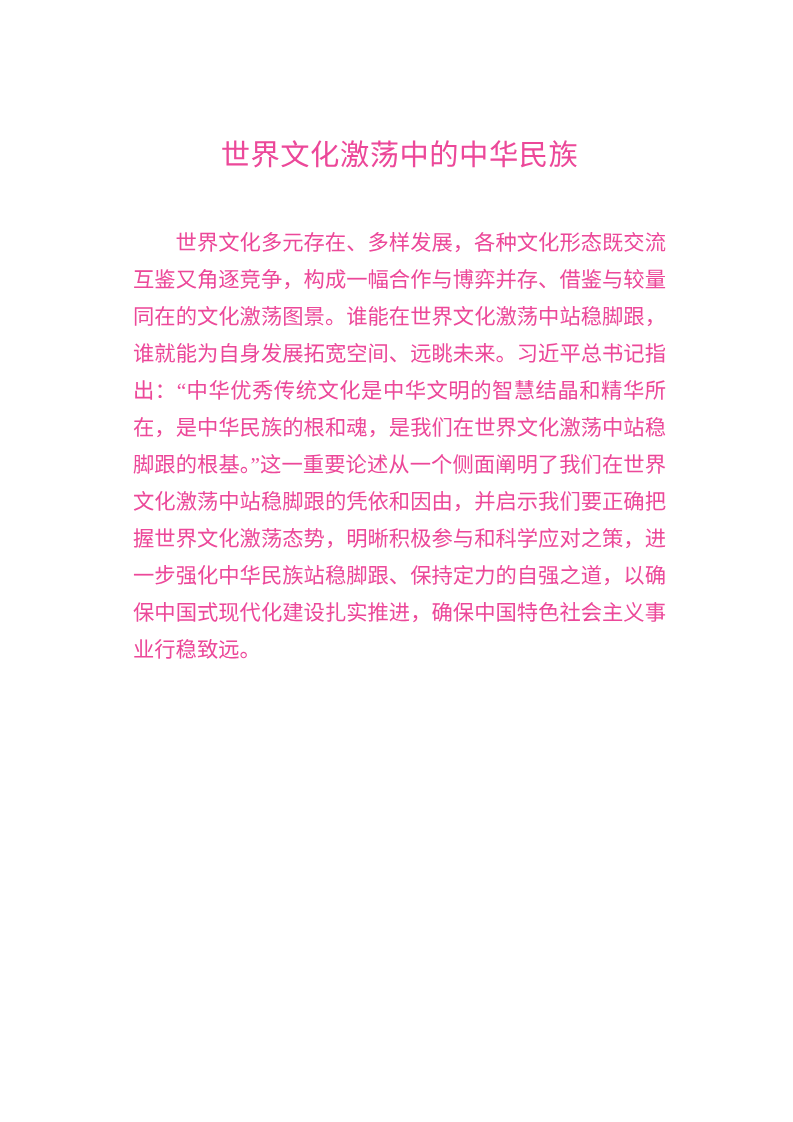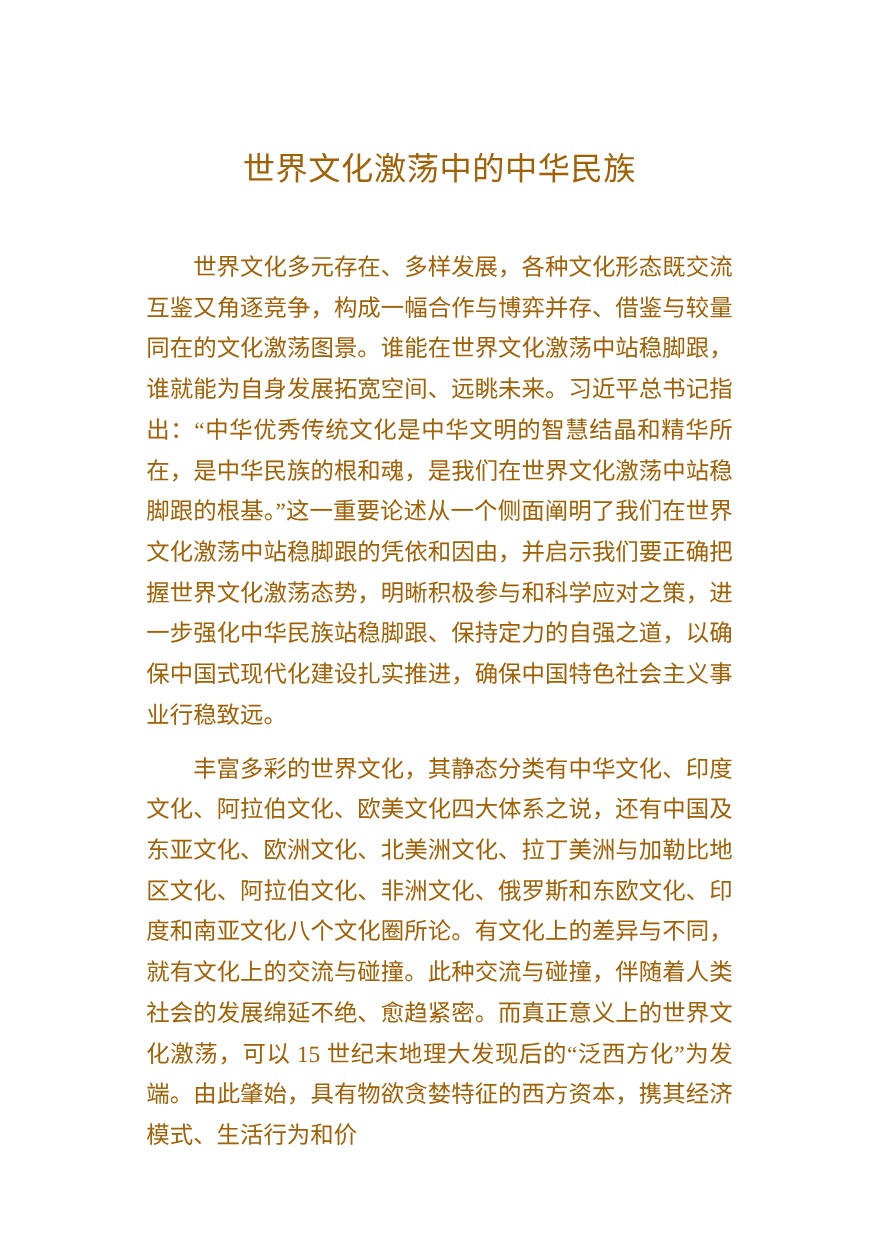--- a/index.html
+++ b/index.html
@@ -7,21 +7,21 @@
     margin: 0;
     padding: 0;
     background: #ffffff;
   }
   .page {
     position: relative;
     width: 793px;
     height: 1122px;
     background: #ffffff;
     overflow: hidden;
-    color: #a16207;
+    color: #ec4899;
   }
   .content {
     position: absolute;
     left: 121px;
     top: 0;
     width: 557px;
     padding-top: 134px;
     box-sizing: content-box;
   }
   .doc-title {
@@ -58,15 +58,14 @@
     white-space: nowrap;
   }
 </style>
 </head>
 <body>
 
 <div class="page">
   <div class="content">
     <h1 class="doc-title">世界文化激荡中的中华民族</h1>
     <p class="body-para para-intro">世界文化多元存在、多样发展，各种文化形态既交流互鉴又角逐竞争，构成一幅合作与博弈并存、借鉴与较量同在的文化激荡图景。谁能在世界文化激荡中站稳脚跟，谁就能为自身发展拓宽空间、远眺未来。习近平总书记指出：“中华优秀传统文化是中华文明的智慧结晶和精华所在，是中华民族的根和魂，是我们在世界文化激荡中站稳脚跟的根基。”这一重要论述从一个侧面阐明了我们在世界文化激荡中站稳脚跟的凭依和因由，并启示我们要正确把握世界文化激荡态势，明晰积极参与和科学应对之策，进一步强化中华民族站稳脚跟、保持定力的自强之道，以确保中国式现代化建设扎实推进，确保中国特色社会主义事业行稳致远。</p>
-    <p class="body-para">丰富多彩的世界文化，其静态分类有中华文化、印度文化、阿拉伯文化、欧美文化四大体系之说，还有中国及东亚文化、欧洲文化、北美洲文化、拉丁美洲与加勒比地区文化、阿拉伯文化、非洲文化、俄罗斯和东欧文化、印度和南亚文化八个文化圈所论。有文化上的差异与不同，就有文化上的交流与碰撞。此种交流与碰撞，伴随着人类社会的发展绵延不绝、愈趋紧密。而真正意义上的世界文化激荡，可以 15 世纪末地理大发现后的“泛西方化”为发端。由此肇始，具有物欲贪婪特征的西方资本，携其经济模式、生活行为和价</p>
   </div>
 </div>
 
 </body></html>

